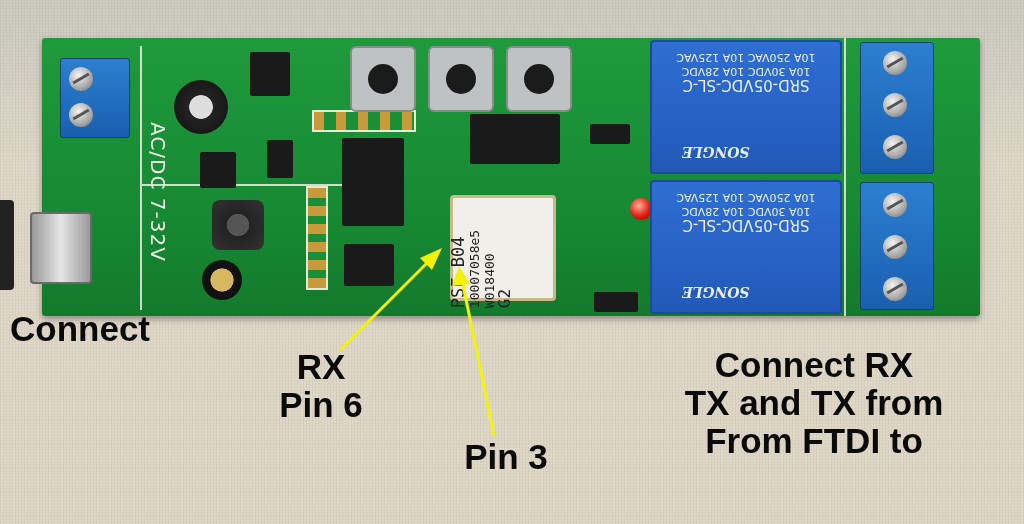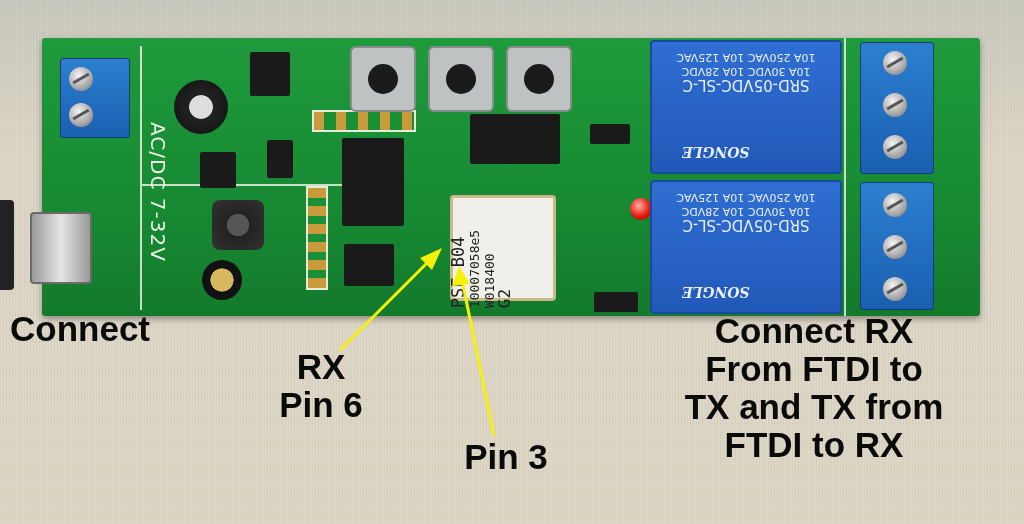--- a/index.html
+++ b/index.html
@@ -126,18 +126,17 @@
 <div class="label" style="left:0;top:310px;width:160px;">
   <div>Connect</div>
 </div>
 <div class="label" style="left:266px;top:348px;width:110px;">
   <div>RX</div>
   <div>Pin 6</div>
 </div>
 <div class="label" style="left:446px;top:438px;width:120px;">
   <div>Pin 3</div>
 </div>
-<div class="label" style="left:654px;top:312px;width:320px;">
+<div class="label" style="left:654px;top:346px;width:320px;">
   <div>Connect RX</div>
+  <div>TX and TX from</div>
   <div>From FTDI to</div>
-  <div>TX and TX from</div>
-  <div>FTDI to RX</div>
 </div>
 
 </body></html>

